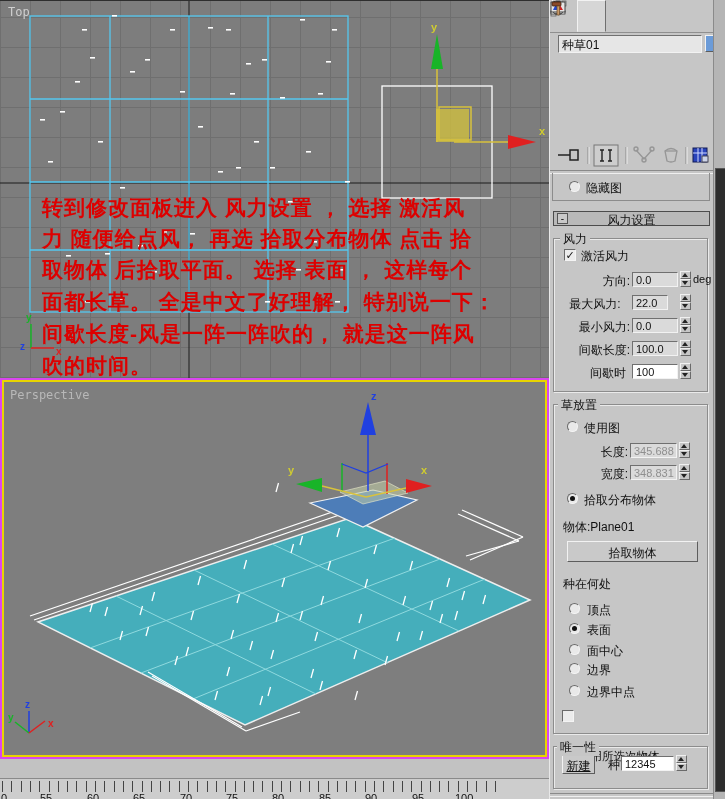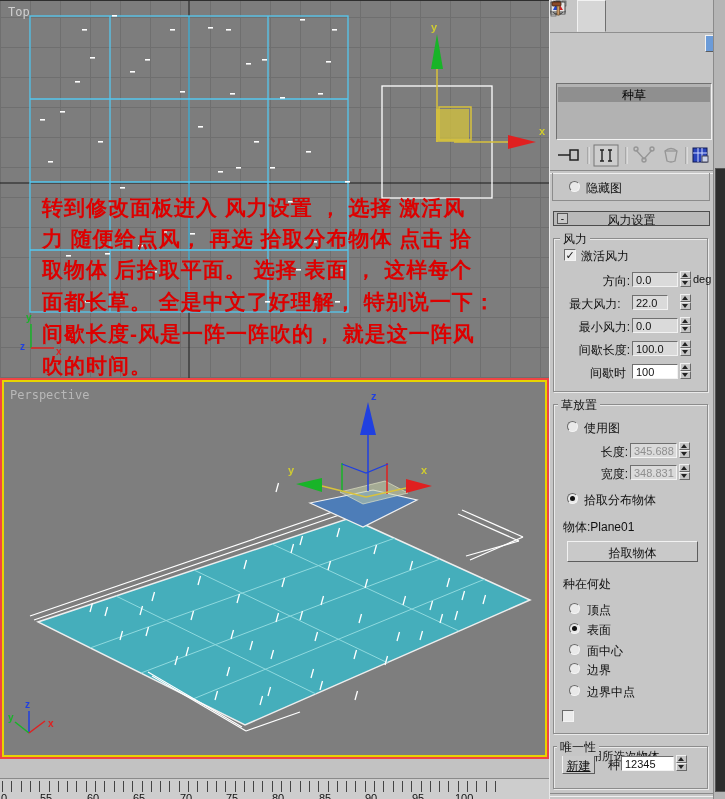--- a/index.html
+++ b/index.html
@@ -5,21 +5,21 @@
   html,body{margin:0;padding:0;background:#555;}
   .app{position:relative;width:725px;height:799px;background:#c6c6c6;overflow:hidden;
        font-family:"Liberation Sans","DejaVu Sans",sans-serif;-webkit-user-select:none;}
   
   .vp-top{position:absolute;left:0;top:0;width:549px;height:378px;background:#7d7d7d;
     border-top:1px solid #2e2e2e;box-sizing:border-box;
     background-image:
       repeating-linear-gradient(0deg,#6f6f6f 0 1px,transparent 1px 30px),
       repeating-linear-gradient(90deg,#6f6f6f 0 1px,transparent 1px 30px);}
   .vp-label{position:absolute;font:12px "DejaVu Sans Mono",monospace;color:#cfcfcf;z-index:6;}
-  .vp-persp{position:absolute;left:0;top:378px;width:549px;height:381px;background:#ef4444;}
+  .vp-persp{position:absolute;left:0;top:378px;width:549px;height:381px;background:#d946ef;}
   .vp-persp-inner{position:absolute;left:2px;top:2px;width:545px;height:377px;background:#7e7e7e;
     border:2px solid #e8d400;box-sizing:border-box;}
   svg{position:absolute;left:0;top:0;overflow:visible;}
   
   .anno{position:absolute;left:0;top:0;width:549px;z-index:5;pointer-events:none;}
   .anno div{position:absolute;left:42px;width:505px;font-size:21px;font-weight:bold;
     color:#dd0000;letter-spacing:1px;white-space:nowrap;}
   
   .bottombar{position:absolute;left:0;top:759px;width:549px;height:40px;background:#c2c2c2;overflow:hidden;}
   .ruler{position:absolute;left:0;top:19px;width:549px;height:21px;background:#cdcdcd;border-top:1px solid #8a8a8a;}
@@ -396,26 +396,24 @@
         </svg>
       </div>
       <div class="tab">
         <svg width="16" height="16">
           <rect x="2" y="2" width="9" height="4" rx="1" fill="#8a4a2a" stroke="#40220f" stroke-width="0.8"></rect>
           <rect x="7" y="6" width="2.6" height="9" fill="#c89a6a" stroke="#6a4a28" stroke-width="0.7"></rect>
         </svg>
       </div>
     </div>
 
+    <div class="fld" style="left:8px;top:35px;width:144px;height:18px;font-size:12px;background:#e6e6e6;">种草01</div>
     <div class="swatch" style="left:155px;top:35px;width:17px;height:17px;background:#6b9bd8;"></div>
 
 
-    <div class="stacklist">
-      <div class="stackrow">种草</div>
-    </div>
 
     <div style="position:absolute;left:0;top:142px;width:163px;height:27px;">
       <svg width="163" height="27">
         <g>
           <line x1="8" y1="13" x2="20" y2="13" stroke="#222" stroke-width="1.5"></line>
           <rect x="20" y="8" width="8" height="10" fill="none" stroke="#222" stroke-width="1.5"></rect>
         </g>
         <line x1="38" y1="5" x2="38" y2="22" stroke="#8a8a8a"></line>
         <line x1="39" y1="5" x2="39" y2="22" stroke="#efefef"></line>
         <g>

